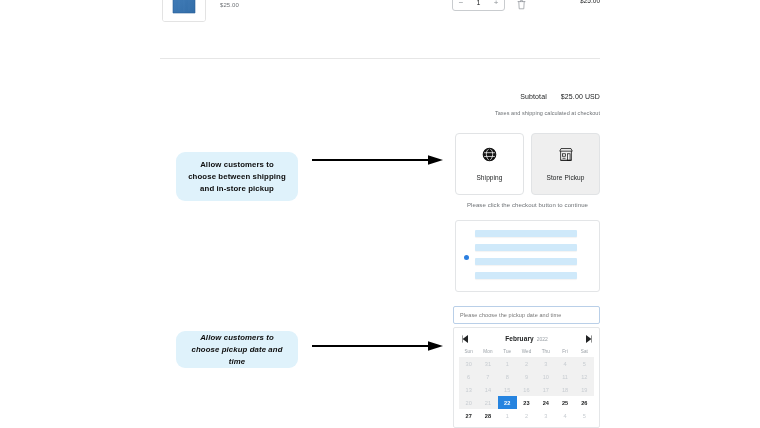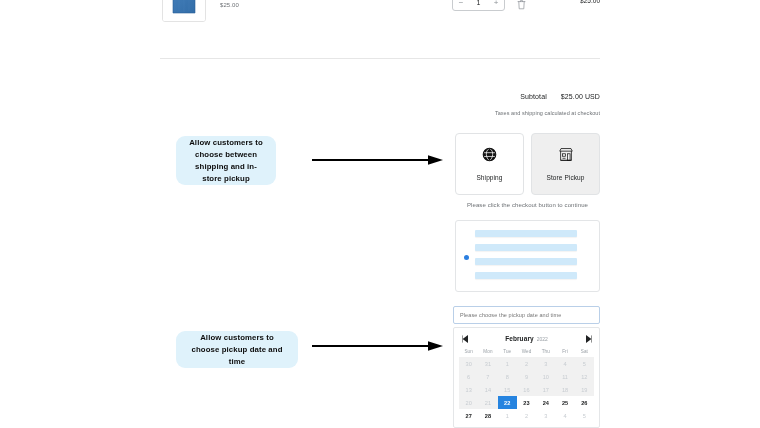--- a/index.html
+++ b/index.html
@@ -310,22 +310,22 @@
     font-weight: bold;
     color: #0c0c0c;
     line-height: 12px;
     letter-spacing: .1px;
     display: flex;
     align-items: center;
     justify-content: center;
     padding: 6px 10px;
     box-sizing: border-box;
   }
-  .ann-1 { left: 176px; top: 136px; width: 100px; height: 49px; }
-  .ann-2 { left: 176px; top: 331px; width: 122px; height: 37px; }
+  .ann-1 { left: 176px; top: 152px; width: 122px; height: 49px; }
+  .ann-2 { left: 176px; top: 331px; width: 122px; height: 37px; font-style: italic; }
 
   .arrow {
     position: absolute;
     height: 10px;
   }
   .arrow-1 { left: 312px; top: 155px; width: 132px; }
   .arrow-2 { left: 312px; top: 341px; width: 132px; }
   .arrow svg { display: block; }
 </style>
 </head>

